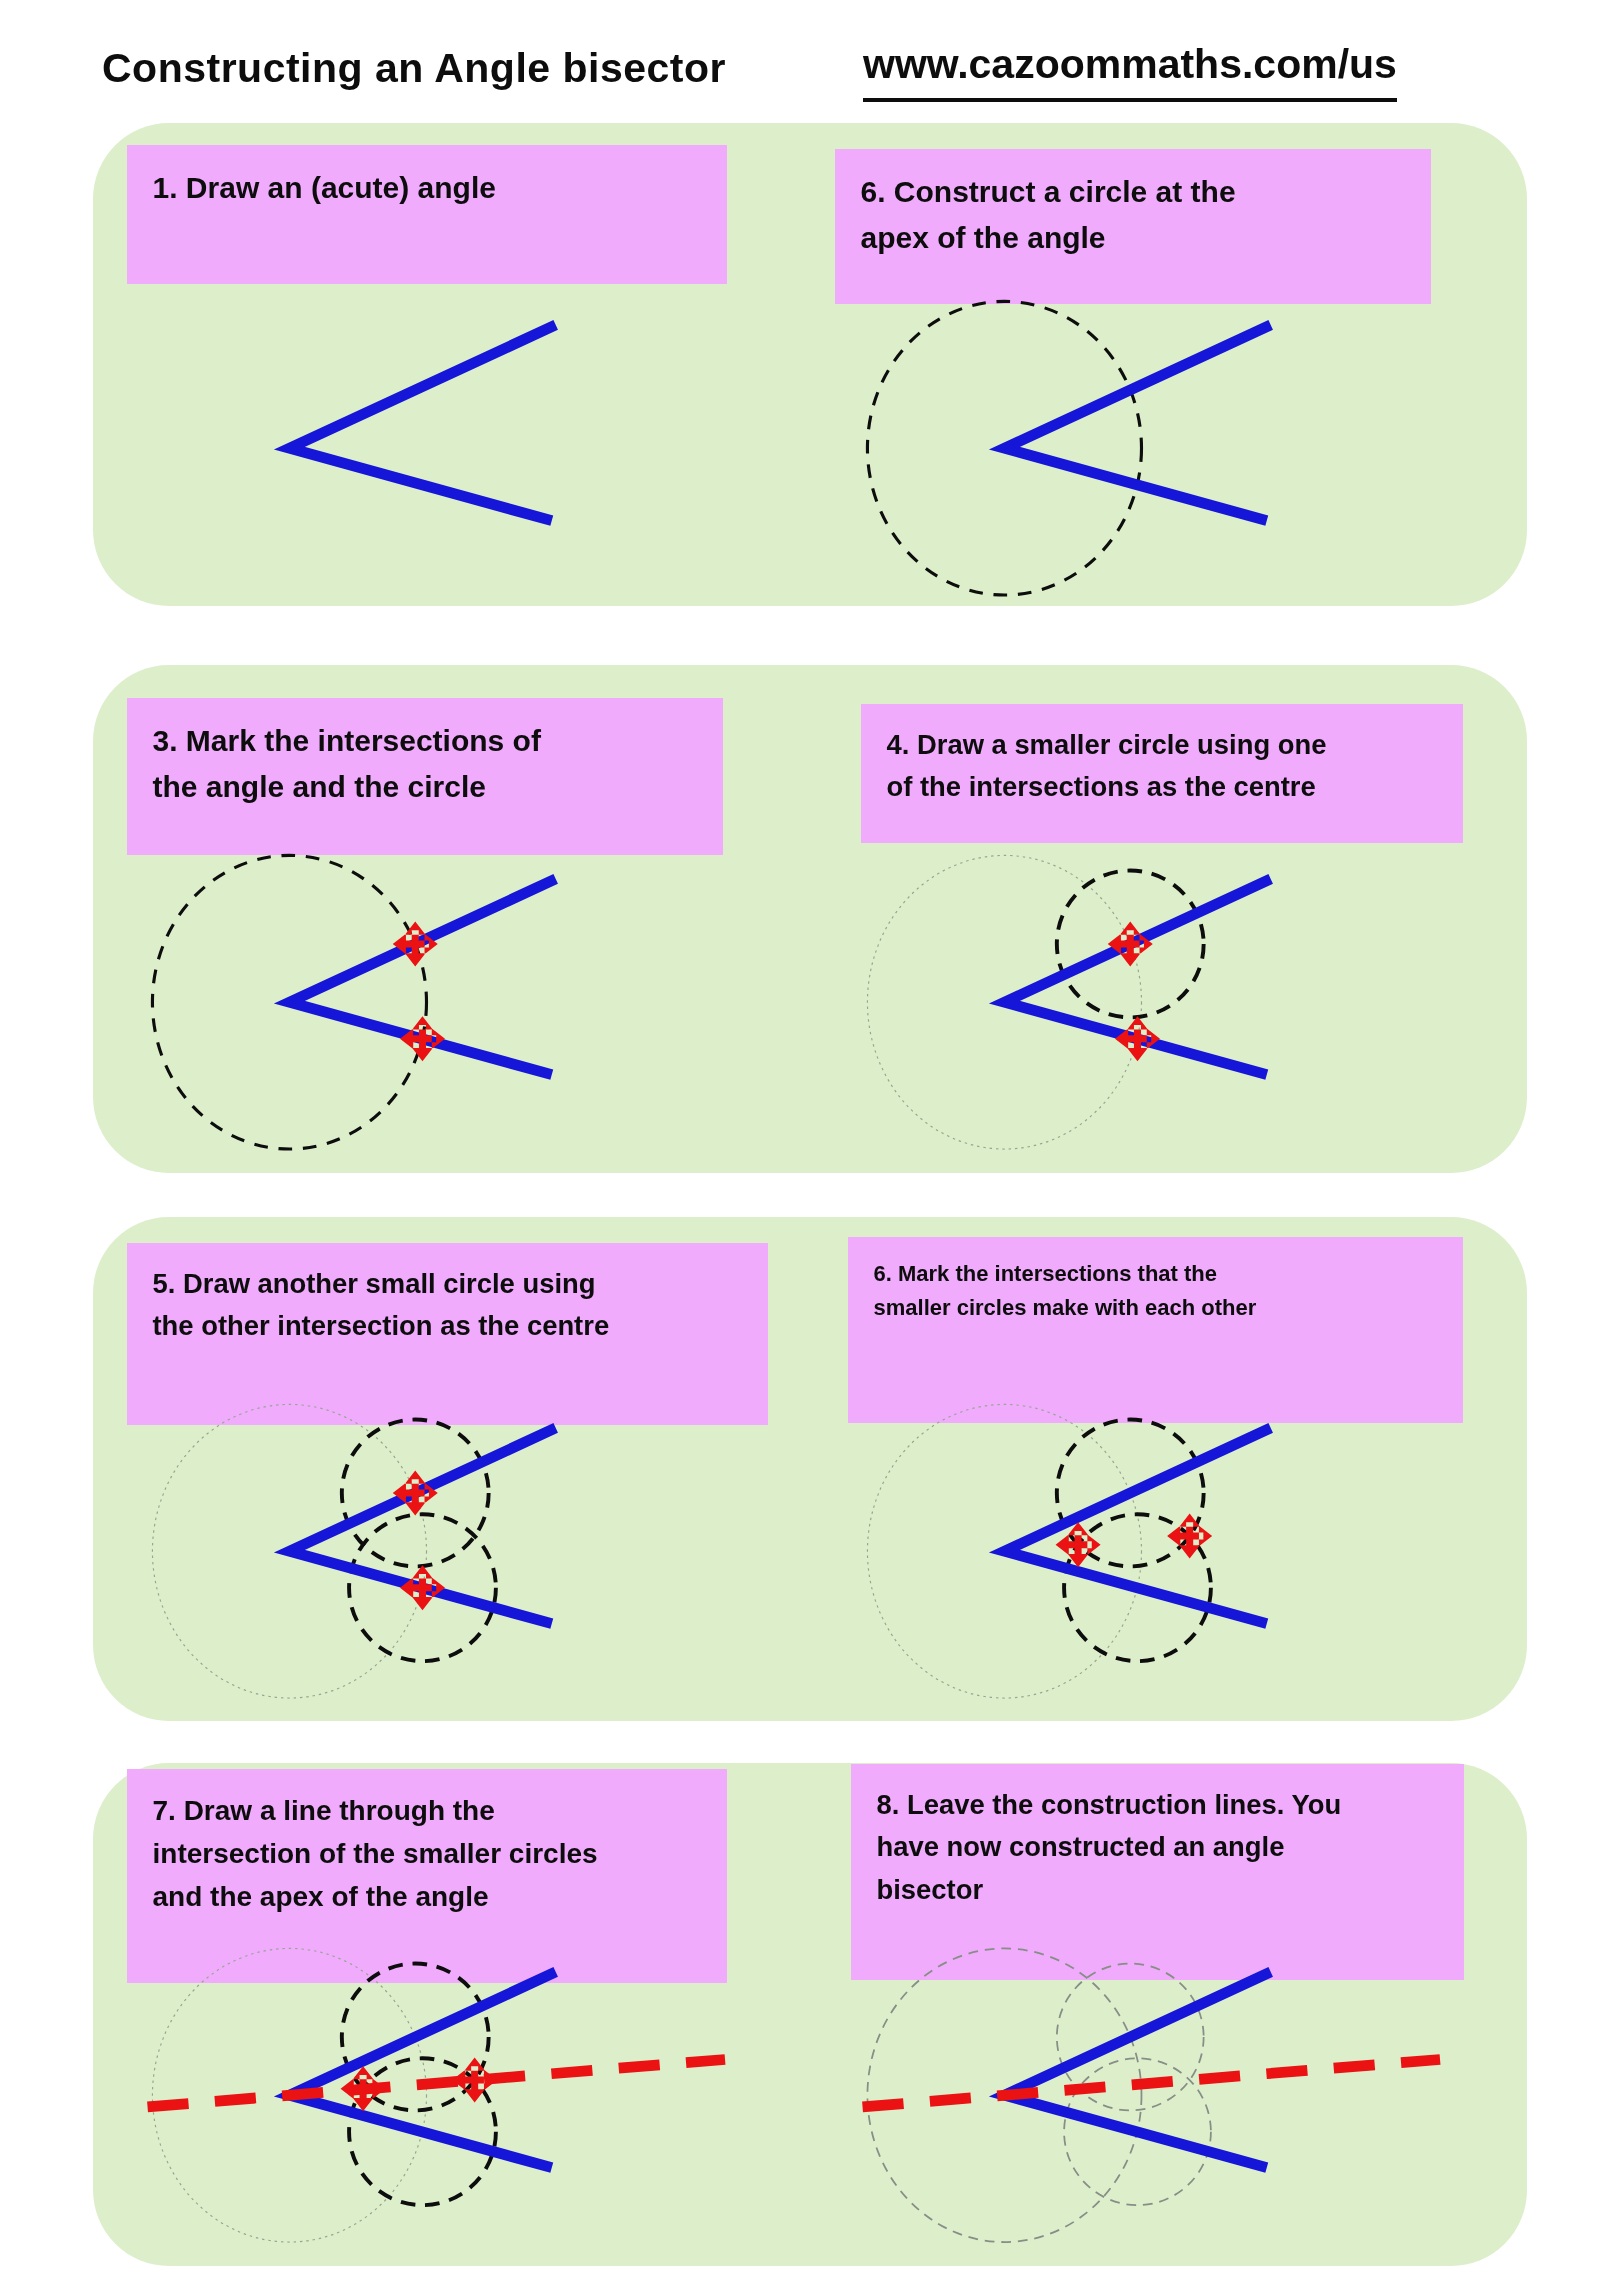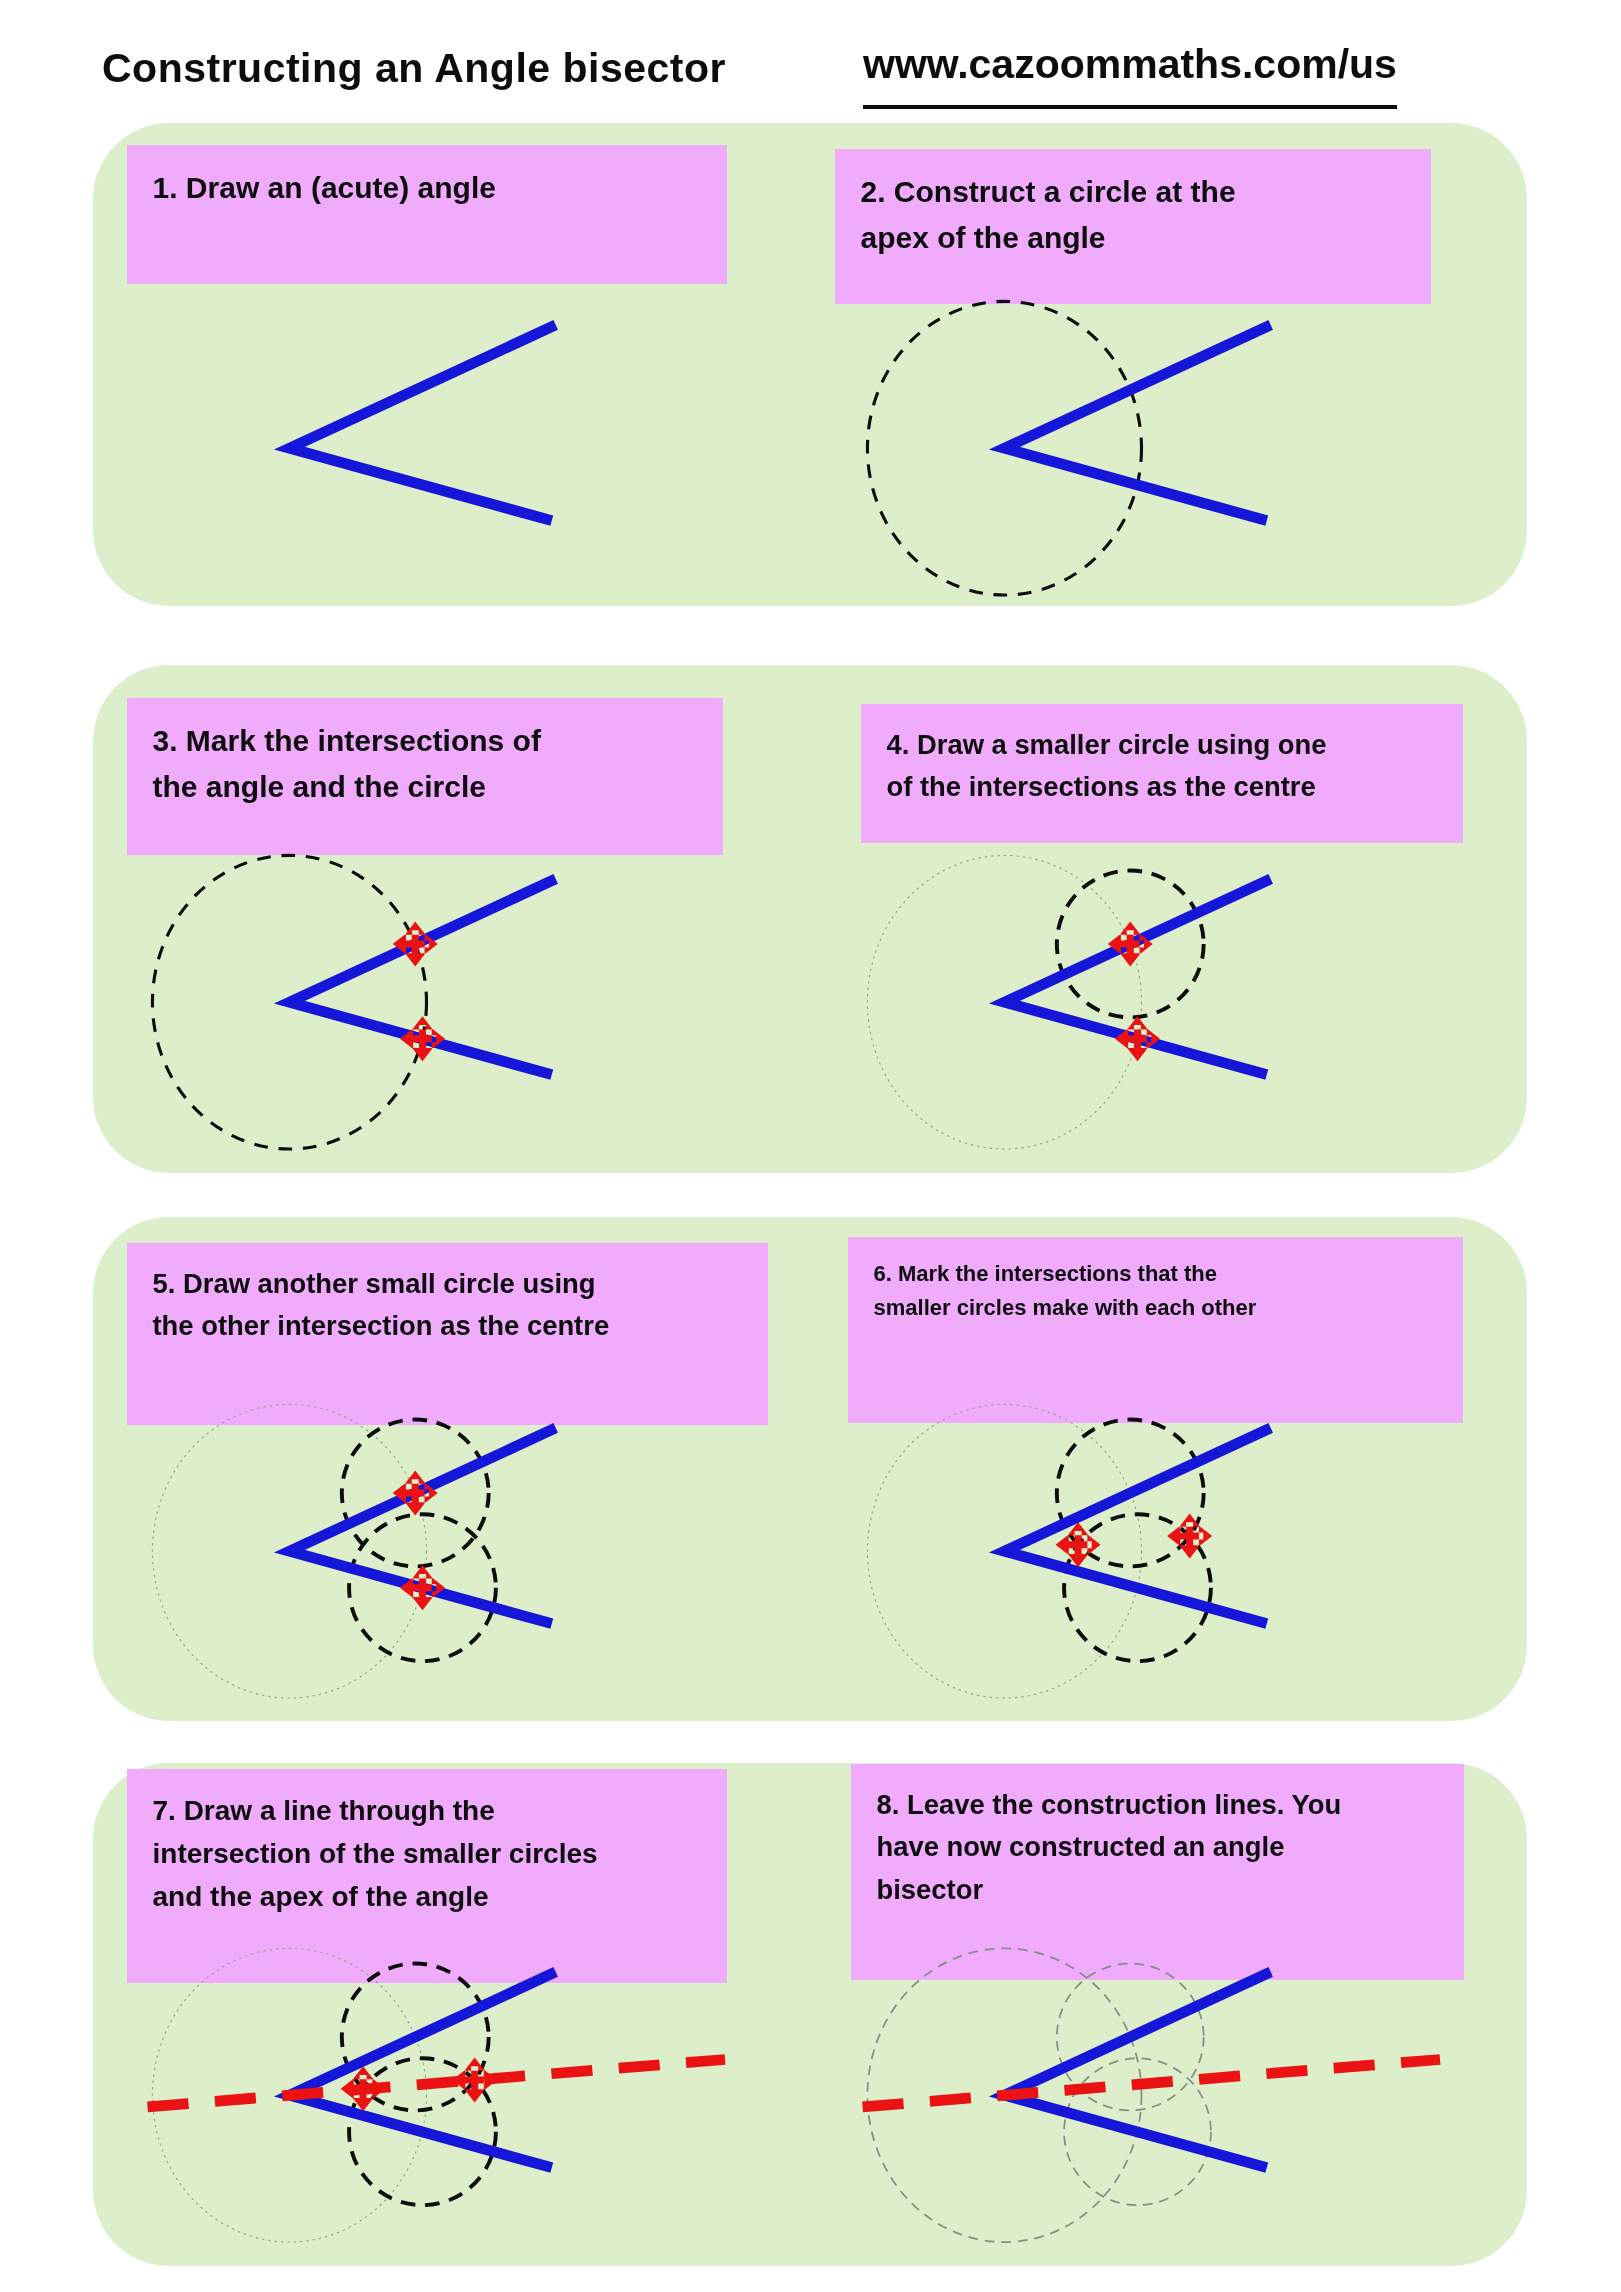--- a/index.html
+++ b/index.html
@@ -1,21 +1,21 @@
 <!DOCTYPE html>
 <html><head>
 <meta charset="utf-8">
 <style>
   html,body{margin:0;padding:0;background:#fff;}
   .page{position:relative;width:1621px;height:2293px;background:#ffffff;
         font-family:"Liberation Sans",sans-serif;overflow:hidden;}
   .hdr-title{position:absolute;left:102px;top:45px;font-size:41px;font-weight:700;
         color:#0d0d0d;letter-spacing:0.5px;}
   .hdr-url{position:absolute;left:863px;top:41px;font-size:41px;font-weight:700;
-        color:#0d0d0d;border-bottom:4.9px solid #0d0d0d;padding-bottom:17px;cursor:pointer;}
+        color:#0d0d0d;border-bottom:4.9px solid #0d0d0d;padding-bottom:10px;cursor:pointer;}
   .panel{position:absolute;left:93px;width:1434px;border-radius:76px;}
   #panel1{top:123px;height:483px}
   #panel2{top:665px;height:508px}
   #panel3{top:1217px;height:504px}
   #panel4{top:1763px;height:503px}
   .stepbox{position:absolute;background:#f0abfc;color:#0d0d0d;font-weight:700;
         white-space:pre-line;line-height:1.55;padding:19.6px 17.6px 0 25.5px;box-sizing:border-box;}
   #box1{left:127px;top:145px;width:600px;height:139px;font-size:30px;}
   #box2{left:835px;top:149px;width:596px;height:155px;font-size:30px;}
   #box3{left:127px;top:698px;width:596px;height:157px;font-size:30px;}
@@ -37,21 +37,21 @@
 
   <div class="hdr-title">Constructing an Angle bisector</div>
   <div class="hdr-url">www.cazoommaths.com/us</div>
 
   <div class="panel" id="panel1" style="background: rgb(221, 238, 203);"></div>
   <div class="panel" id="panel2" style="background: rgb(221, 238, 203);"></div>
   <div class="panel" id="panel3" style="background: rgb(221, 238, 203);"></div>
   <div class="panel" id="panel4" style="background: rgb(221, 238, 203);"></div>
 
   <div class="stepbox" id="box1">1. Draw an (acute) angle</div>
-  <div class="stepbox" id="box2">2. Construct a circle at the
+  <div class="stepbox" id="box2">6. Construct a circle at the
 apex of the angle</div>
   <div class="stepbox" id="box3">3. Mark the intersections of
 the angle and the circle</div>
   <div class="stepbox" id="box4">4. Draw a smaller circle using one
 of the intersections as the centre</div>
   <div class="stepbox" id="box5">5. Draw another small circle using
 the other intersection as the centre</div>
   <div class="stepbox" id="box6">6. Mark the intersections that the
 smaller circles make with each other</div>
   <div class="stepbox" id="box7">7. Draw a line through the

